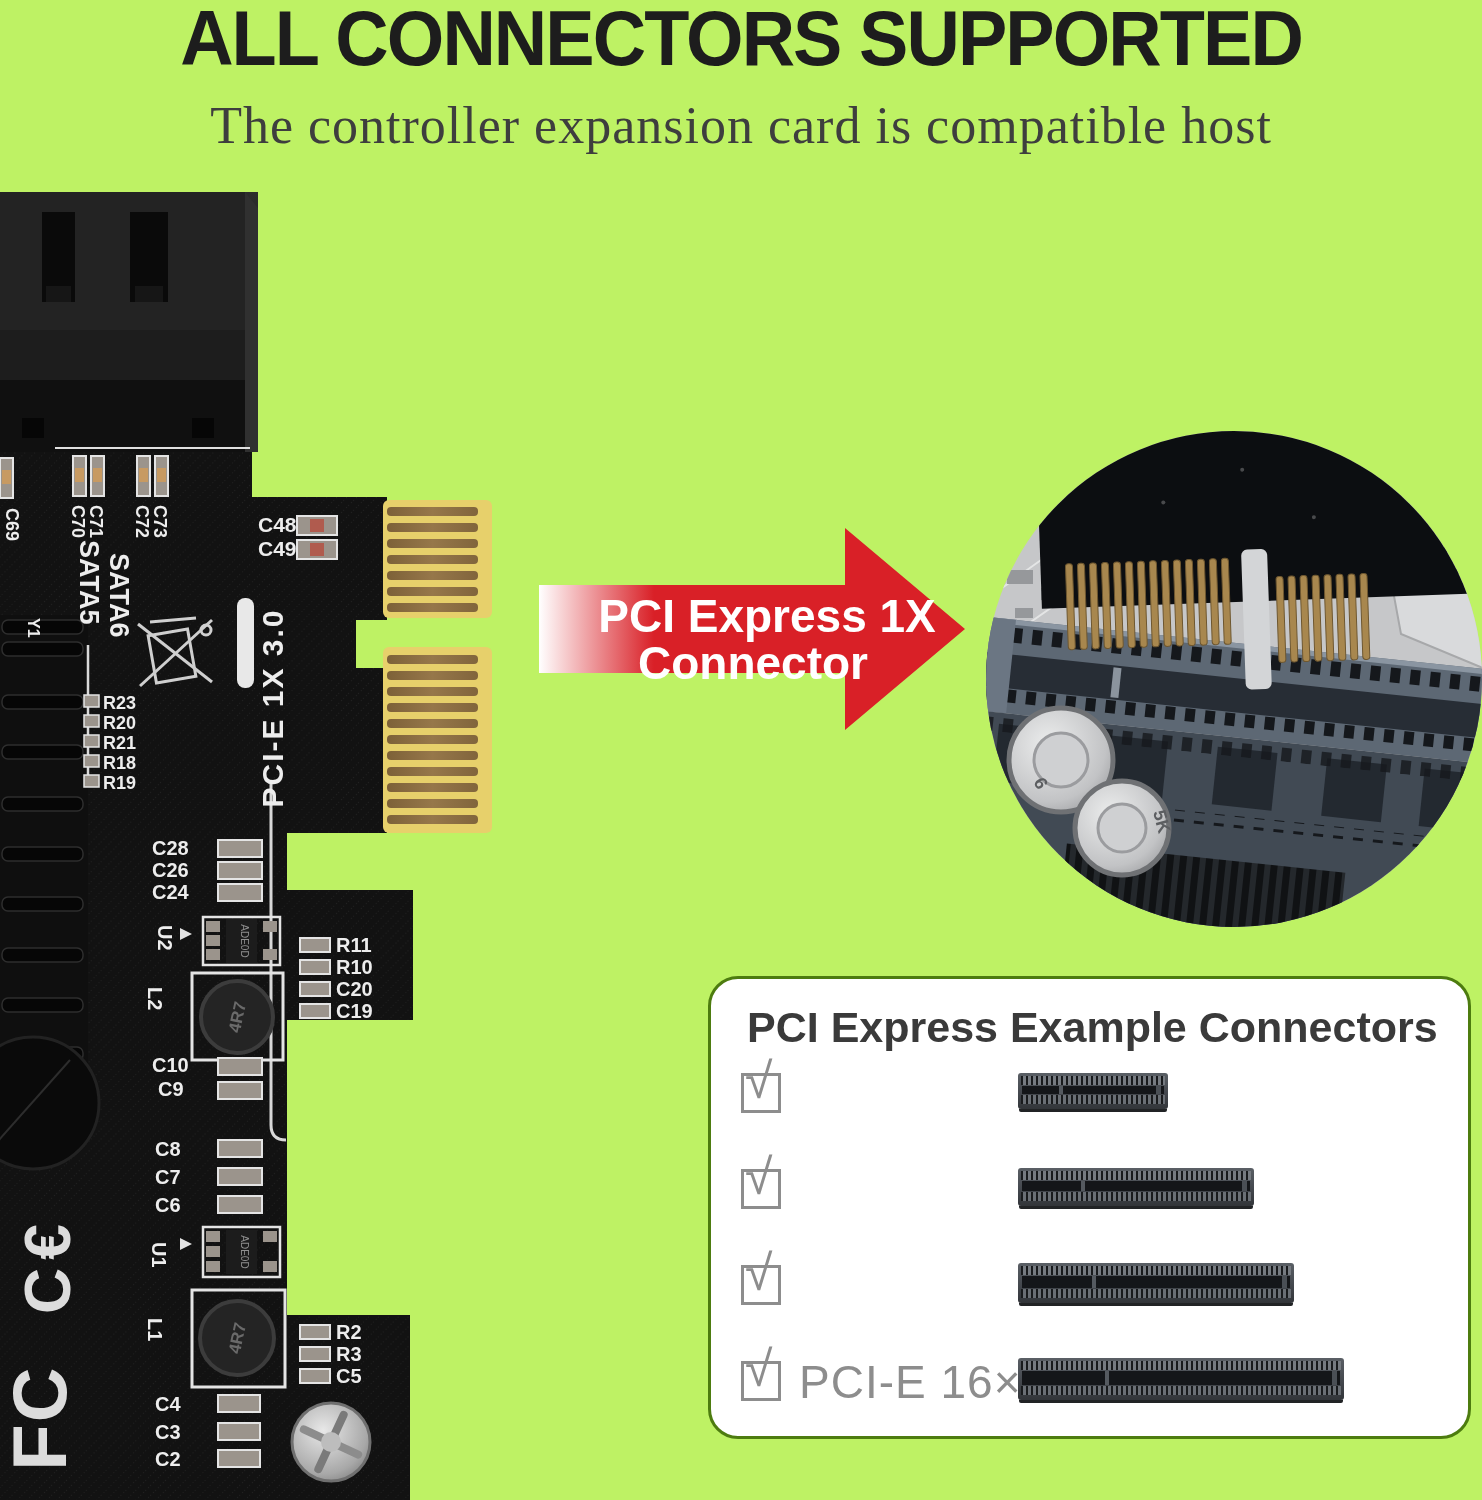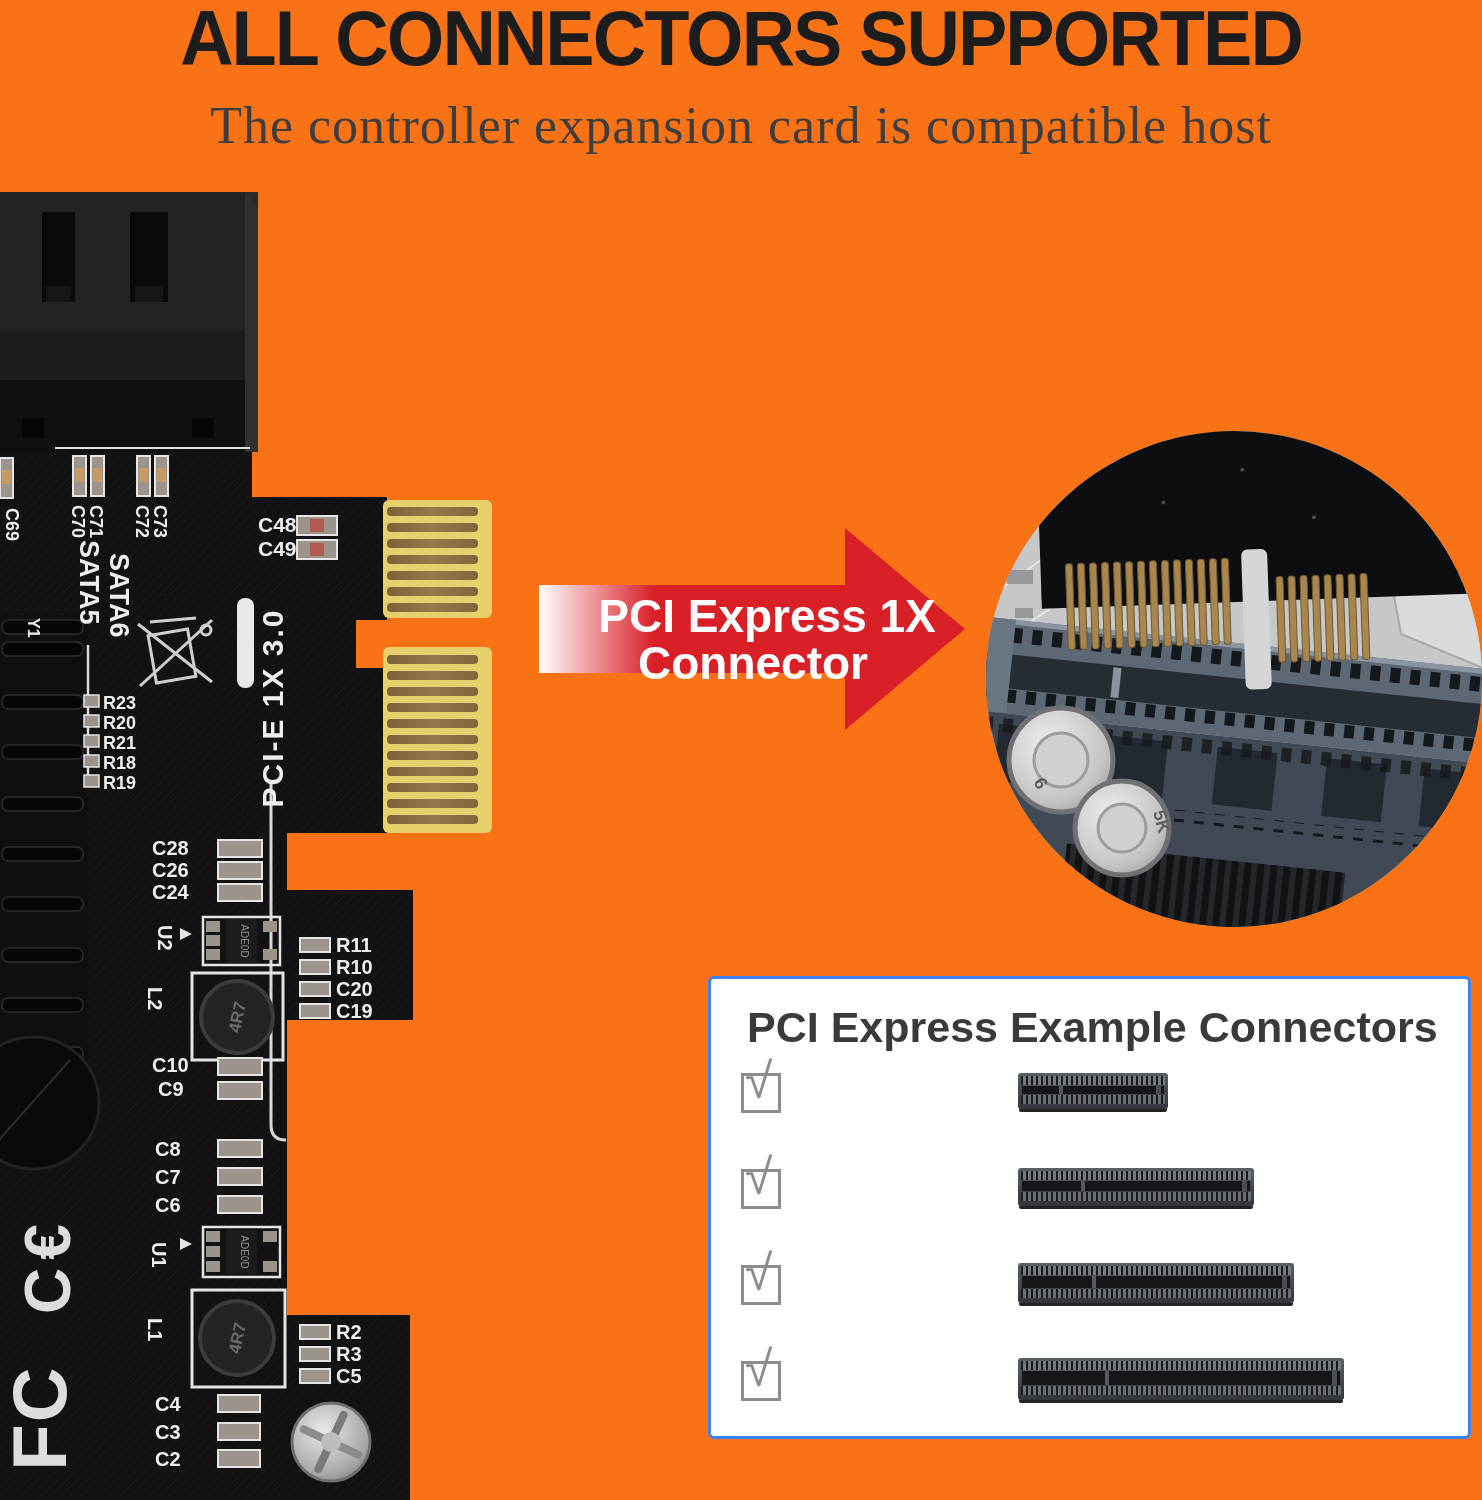--- a/index.html
+++ b/index.html
@@ -1,32 +1,32 @@
 <!DOCTYPE html>
 <html><head>
 <meta charset="utf-8">
 <style>
   html,body{margin:0;padding:0;background:#fff;}
-  .stage{position:relative;width:1482px;height:1500px;background:#f97316;overflow:hidden;
+  .stage{position:relative;width:1482px;height:1500px;background:#bef264;overflow:hidden;
          font-family:"Liberation Sans",sans-serif;}
   
   .title{position:absolute;left:0;top:-6px;width:100%;text-align:center;
          font-size:77px;font-weight:bold;color:#1d1d1d;letter-spacing:-2px;
          transform:scaleX(.96);transform-origin:center;white-space:nowrap;margin:0;}
   .sub1,.sub2{position:absolute;width:100%;text-align:center;color:#3e3e3e;
          font-weight:normal;white-space:nowrap;font-family:Liberation Serif, serif;}
   .sub1{top:96px;font-size:52px;letter-spacing:1px;}
   .sub2{top:164px;font-size:52px;letter-spacing:1px;}
   
   .cardsvg{position:absolute;left:0;top:190px;}
   .arrowsvg{position:absolute;left:535px;top:518px;}
   .circsvg{position:absolute;left:985px;top:430px;}
   
   .box{position:absolute;left:708px;top:976px;width:763px;height:463px;
-       border:3px solid #3b82f6;border-radius:6px;background:#fff;box-sizing:border-box;}
+       border:3px solid #4d7c0f;border-radius:30px;background:#fff;box-sizing:border-box;}
   .boxtitle{position:absolute;left:36px;top:24px;font-size:43px;font-weight:bold;
        color:#3a3a3a;letter-spacing:0;white-space:nowrap;}
   .row{position:absolute;left:0;width:100%;height:64px;}
   .cb{position:absolute;left:30px;top:8px;width:34px;height:34px;border:3px solid #8d8d8d;}
   .cb .tick{position:absolute;left:1px;top:-20px;font-size:50px;color:#8d8d8d;
        font-weight:normal;line-height:1;}
   .rowlabel{position:absolute;left:88px;top:2px;font-size:46px;color:#8d8d8d;
        letter-spacing:1px;white-space:nowrap;}
   .slot{position:absolute;left:307px;background:linear-gradient(180deg,#5a5f65 0,#44484e 55%,#323539 100%);
         border-radius:3px;box-shadow:0 4px 0 -1px #212325;}
@@ -462,19 +462,20 @@
       </span>
       <div class="slot" style="top:6px;width:276px;height:40px">
           <div class="mid"></div>
         </div>
     </div>
 
     <div class="row" style="top:374px">
       <span class="cb">
         <span class="tick">√</span>
       </span>
+      <span class="rowlabel">PCI-E 16×</span>
       <div class="slot" style="top:5px;width:326px;height:42px">
           <div class="mid"></div>
         </div>
     </div>
   </div>
 
 </div>
 
 </body></html>

